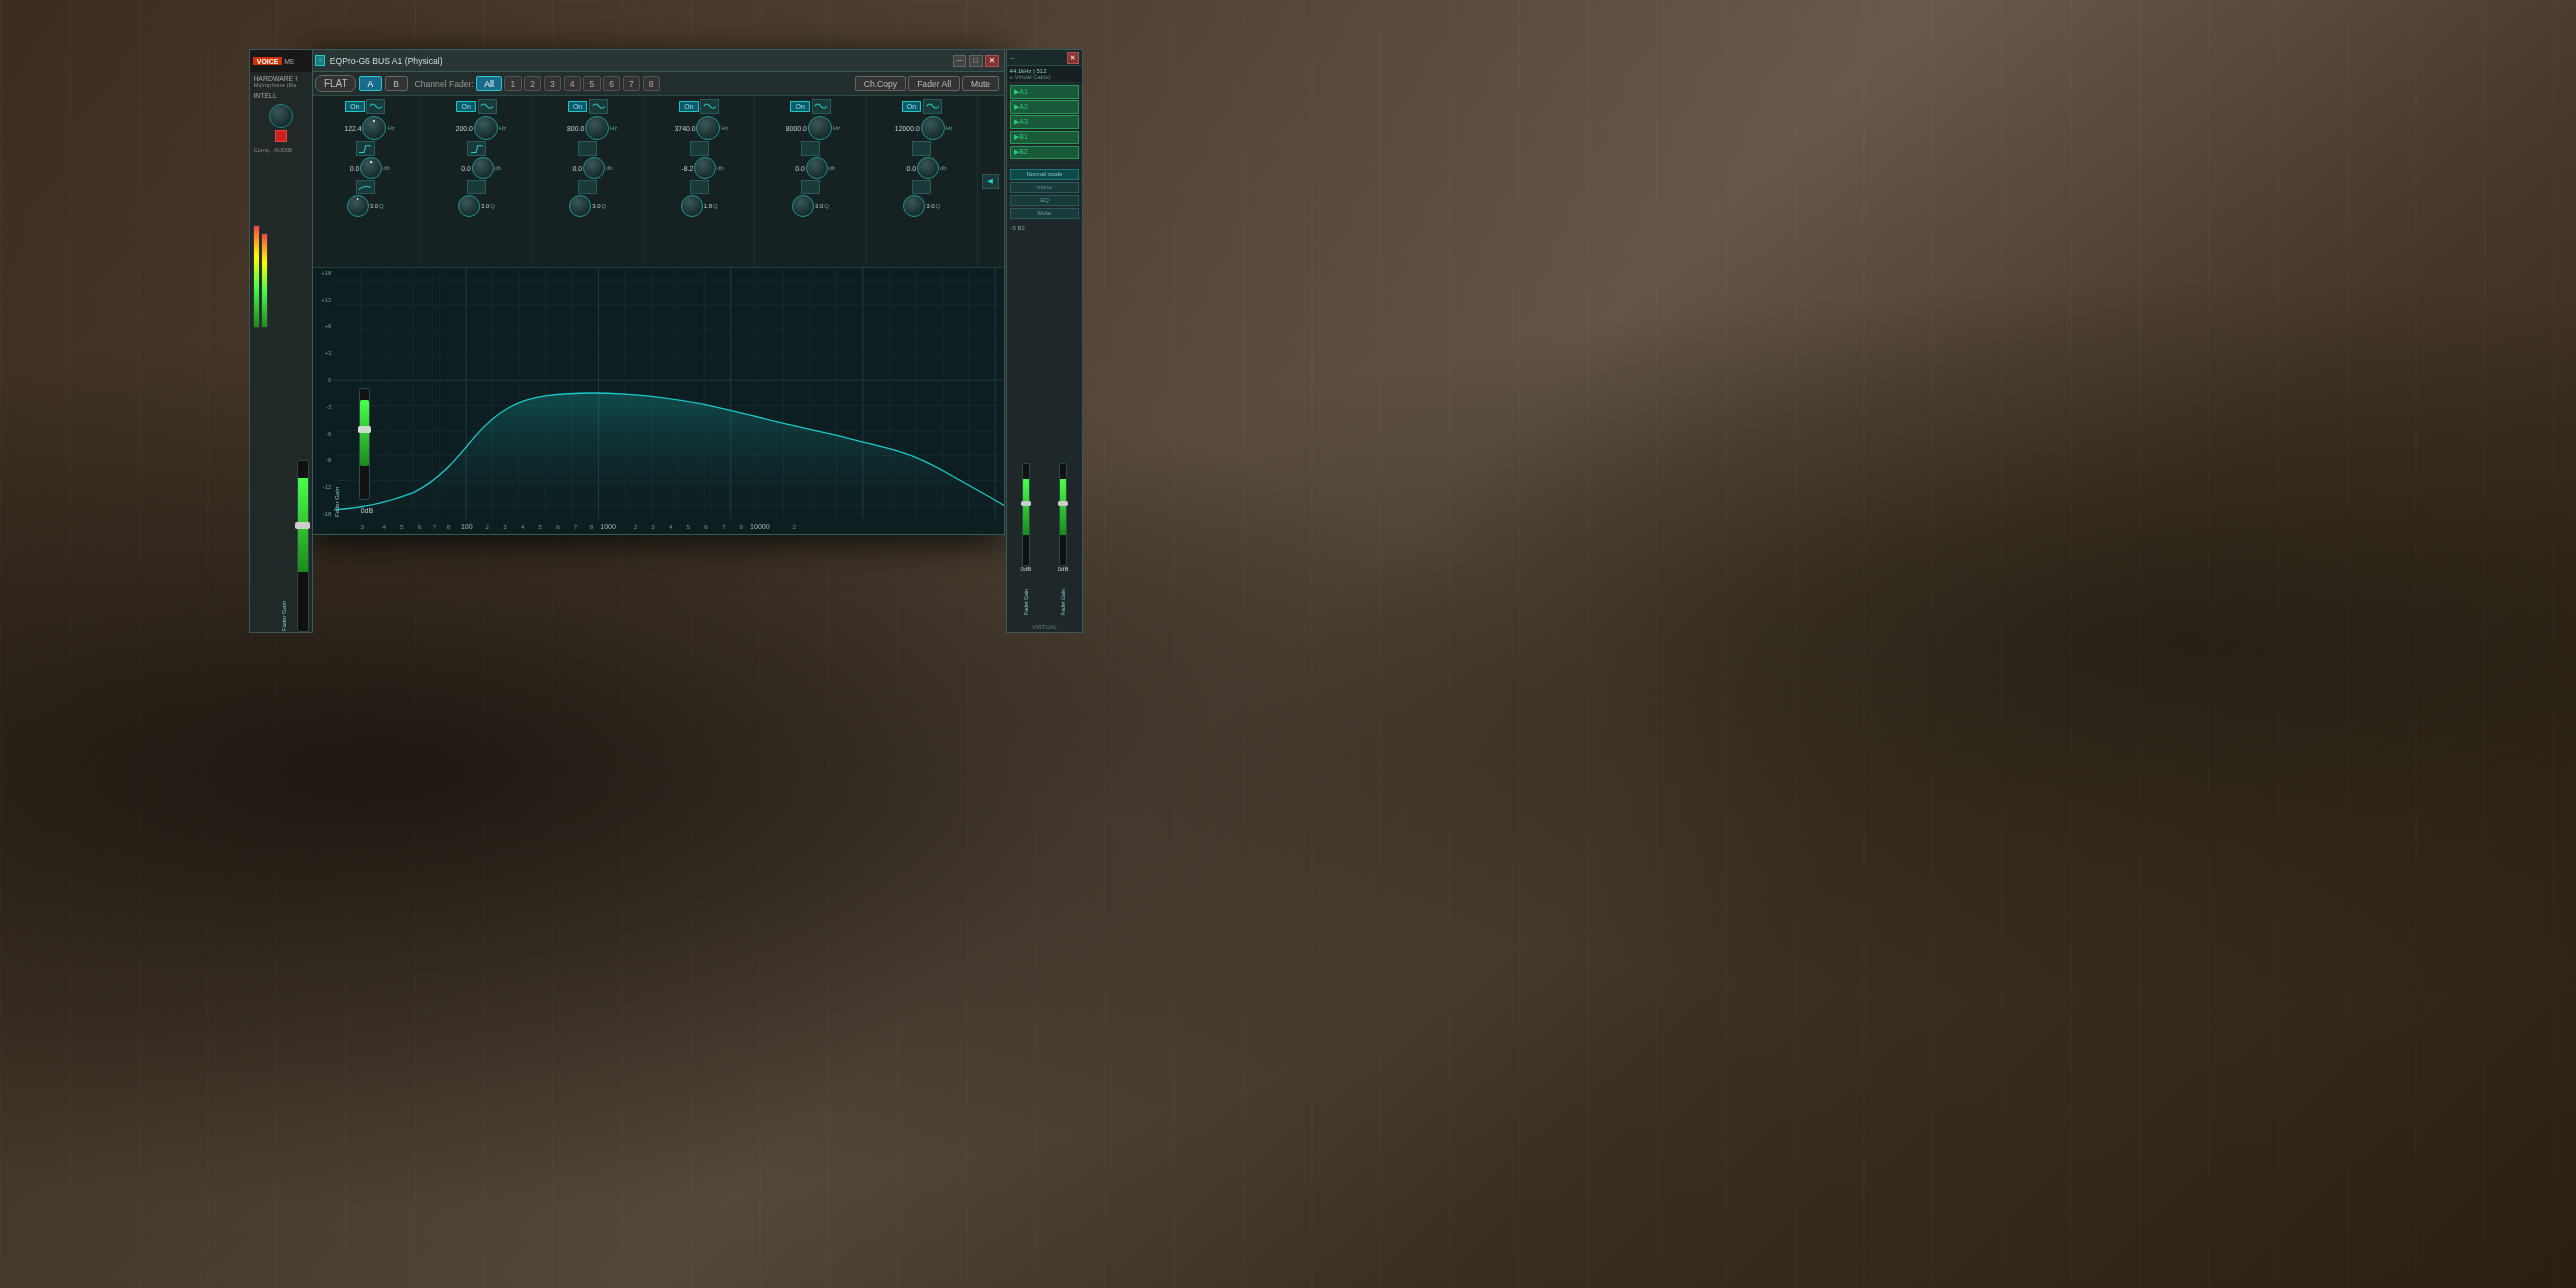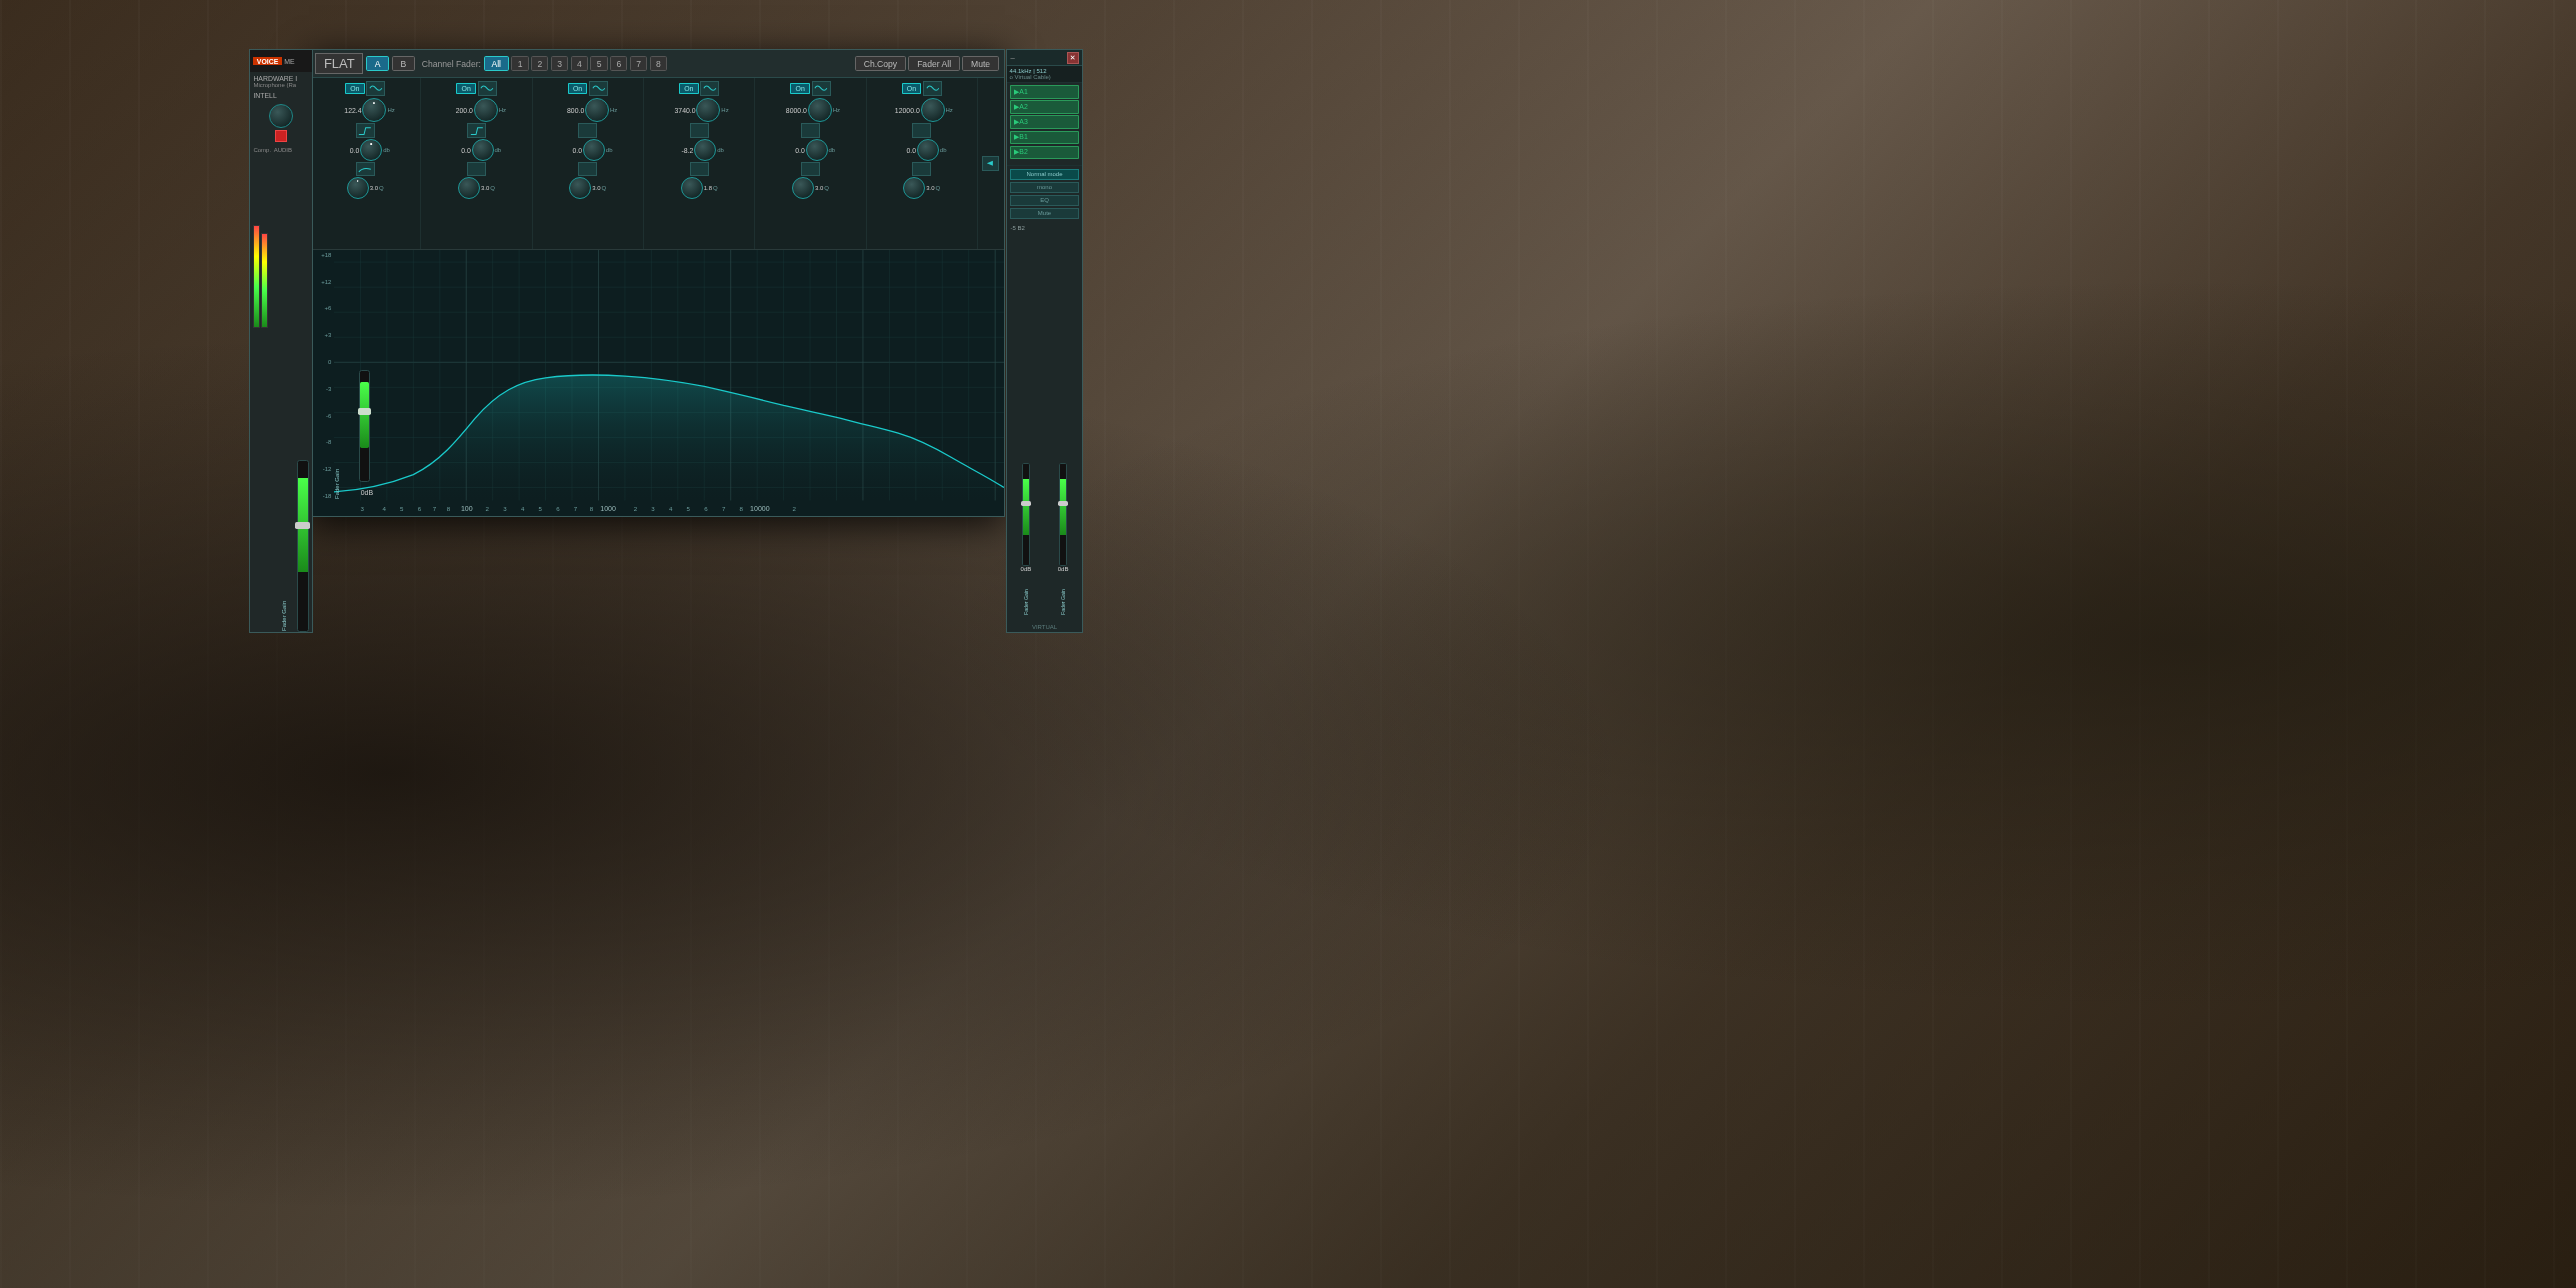--- a/index.html
+++ b/index.html
@@ -37,23 +37,34 @@
 <div class="bg"></div>
 
 <div style="position:absolute;inset:0;background:
   radial-gradient(ellipse at 15% 60%, rgba(20,15,10,0.8) 0%, transparent 40%),
   radial-gradient(ellipse at 85% 50%, rgba(30,25,15,0.7) 0%, transparent 40%),
   linear-gradient(180deg, rgba(60,50,40,0.3) 0%, rgba(40,35,25,0.5) 100%)
 "></div>
 
 <div style="position:absolute; left:309px; top:49px; width:696px; background:#1e2a2a; border:0.9px solid #3a5a5a; box-shadow:0 6.9px 34px rgba(0,0,0,0.8);">
 
+  <div style="display:flex; align-items:center; background:#2a3535; height:22px; padding:0 5.2px; border-bottom:0.9px solid #3a5a5a;">
+    <div style="width:10.3px;height:10.3px;background:#1a7a7a;border:0.9px solid #2acaca;margin-right:4.3px;display:flex;align-items:center;justify-content:center;">
+      <span style="font-size:6px;color:#2acaca;">≡</span>
+    </div>
+    <span style="font-size:8.6px;color:#ccdddd;flex:1;">EQPro-G6 BUS A1 (Physical)</span>
+    <div style="display:flex;gap:2.6px;">
+      <button style="width:13.7px;height:12px;background:#444;border:0.9px solid #666;color:#bbb;font-size:7.7px;cursor:pointer;display:flex;align-items:center;justify-content:center;">─</button>
+      <button style="width:13.7px;height:12px;background:#444;border:0.9px solid #666;color:#bbb;font-size:7.7px;cursor:pointer;display:flex;align-items:center;justify-content:center;">□</button>
+      <button style="width:13.7px;height:12px;background:#883333;border:0.9px solid #aa5555;color:#fff;font-size:7.7px;cursor:pointer;display:flex;align-items:center;justify-content:center;">✕</button>
+    </div>
+  </div>
 
   <div style="display:flex;align-items:center;background:#222e2e;padding:3.4px 5.2px;gap:2.6px;border-bottom:0.9px solid #2a4a4a;">
-    <button style="padding:1.7px 7.7px;background:#333;border:0.9px solid #666;color:#bbb;font-size:13px;cursor:pointer;border-radius:0;">FLAT</button>
+    <button style="padding:1.7px 7.7px;background:#333;border:0.9px solid #666;color:#bbb;font-size:10px;cursor:pointer;border-radius:7px;">FLAT</button>
     <button style="padding:1.7px 7.7px;background:#1a6a8a;border:0.9px solid #2acaca;color:#fff;font-size:8.6px;cursor:pointer;border-radius:1.7px;">A</button>
     <button style="padding:1.7px 7.7px;background:#333;border:0.9px solid #666;color:#bbb;font-size:8.6px;cursor:pointer;border-radius:1.7px;">B</button>
     <span style="font-size:8.6px;color:#999;margin-left:4.3px;">Channel Fader:</span>
     <button style="padding:1.7px 6.9px;background:#1a6a8a;border:0.9px solid #2acaca;color:#fff;font-size:8.6px;cursor:pointer;border-radius:1.7px;">All</button>
     <button style="padding:1.7px 5.2px;background:#333;border:0.9px solid #555;color:#aaa;font-size:8.6px;cursor:pointer;border-radius:1.7px;">1</button>
     <button style="padding:1.7px 5.2px;background:#333;border:0.9px solid #555;color:#aaa;font-size:8.6px;cursor:pointer;border-radius:1.7px;">2</button>
     <button style="padding:1.7px 5.2px;background:#333;border:0.9px solid #555;color:#aaa;font-size:8.6px;cursor:pointer;border-radius:1.7px;">3</button>
     <button style="padding:1.7px 5.2px;background:#333;border:0.9px solid #555;color:#aaa;font-size:8.6px;cursor:pointer;border-radius:1.7px;">4</button>
     <button style="padding:1.7px 5.2px;background:#333;border:0.9px solid #555;color:#aaa;font-size:8.6px;cursor:pointer;border-radius:1.7px;">5</button>
     <button style="padding:1.7px 5.2px;background:#333;border:0.9px solid #555;color:#aaa;font-size:8.6px;cursor:pointer;border-radius:1.7px;">6</button>

